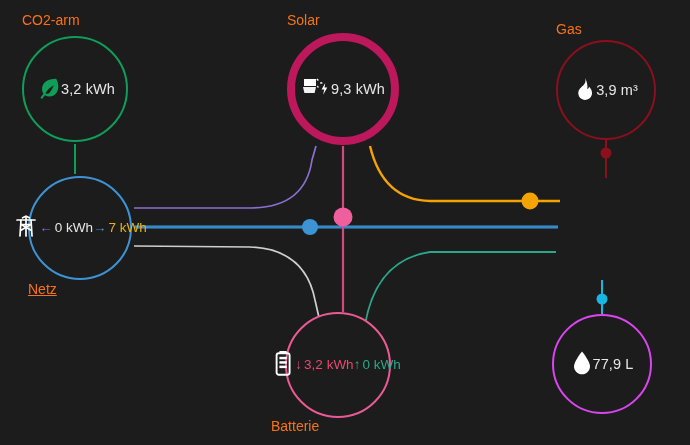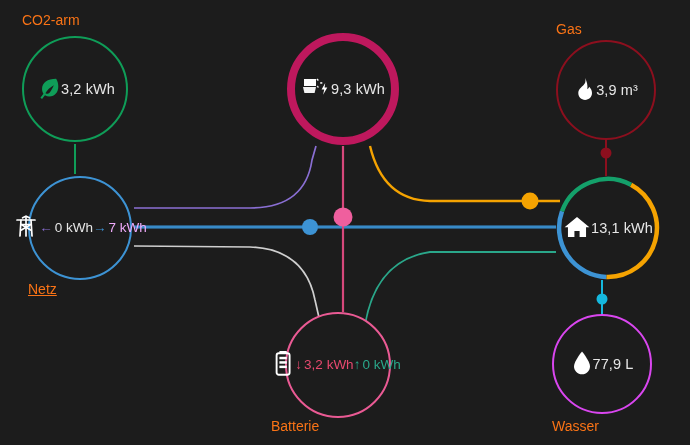--- a/index.html
+++ b/index.html
@@ -136,20 +136,21 @@
         <path d="M3 3h12v7H3z"></path>
         <path d="M2 11h13l-1.4 6H3.4z" opacity="0.95"></path>
         <path d="M16.4 2.6l1.5 1.5-1 1 -1.5-1.5z"></path>
         <path d="M19.2 6.2h2.1v1.5h-2.1z"></path>
         <path d="M16.6 9.6l1.4 1.4-1 1-1.4-1.4z" opacity="0.9"></path>
         <path d="M24.2 7l-3.6 6.4h2.6l-1.1 5.4 4.2-7.2h-2.7z"></path>
       </svg>
     </span>
     <span class="node-value">9,3 kWh</span>
   </div>
+  <div class="node-label" id="label-solar">Solar</div>
 
   <div class="node" id="node-gas">
     <span class="node-icon">
       <svg width="22" height="24" viewBox="0 0 22 24" fill="#ffffff">
         <path d="M11 1c1.2 3.3.2 5.4-1.6 7.2C7.3 10.3 4.3 12.2 4.3 16c0 3.9 3 6.9 6.8 6.9S18 19.9 18 16c0-3-1.5-4.6-2.8-6.2-.3 1.2-1 2-1.9 2.4.7-3.6-.6-8.3-2.3-11.2z"></path>
       </svg>
     </span>
     <span class="node-value">3,9 m³</span>
   </div>
   <div class="node-label" id="label-gas">Gas</div>
@@ -166,44 +167,25 @@
         <path d="M17.8 9.5 L8.4 15"></path>
         <path d="M9.6 2.8 L13 1.3 L16.4 2.8"></path>
       </svg>
     </span>
     <div class="node-line">
       <span class="arrow" style="color:#8a6fd4">←</span>
       <span style="color:#e6e6e6">0 kWh</span>
     </div>
     <div class="node-line">
       <span class="arrow" style="color:#3d93d4">→</span>
-      <span style="color:#f0abfc">7 kWh</span>
+      <span style="color:#eab308">7 kWh</span>
     </div>
   </div>
   <div class="node-label" id="label-netz">Netz</div>
 
-  <div class="node" id="node-home">
-    <svg id="home-ring" viewBox="0 0 104 104">
-
-      <path d="M 76.0 6.0 A 50 50 0 0 1 50.3 100.9" style="display:none"></path>
-      <circle cx="52" cy="52" r="49" fill="none" stroke="#1c1c1c" stroke-width="4"></circle>
-
-      <path fill="none" stroke="#f5a301" stroke-width="4.5" d="M 75.0 8.7 A 49 49 0 0 1 50.3 100.9"></path>
-
-      <path fill="none" stroke="#3d93d4" stroke-width="4.5" d="M 50.3 100.9 A 49 49 0 0 1 6.0 35.2"></path>
-
-      <path fill="none" stroke="#14a06a" stroke-width="4.5" d="M 6.0 35.2 A 49 49 0 0 1 75.0 8.7"></path>
-    </svg>
-    <span class="node-icon">
-      <svg width="28" height="26" viewBox="0 0 26 24" fill="#ffffff">
-        <path d="M13 2.6 L1.5 12.2h3.1v9.2h6.0v-5.6h4.8v5.6h6.0v-9.2h3.1z"></path>
-      </svg>
-    </span>
-    <span class="node-value">13,1 kWh</span>
-  </div>
 
   <div class="node" id="node-batt">
     <span class="node-icon">
       <svg width="20" height="27" viewBox="0 0 20 27" fill="none">
         <rect x="4.4" y="0.9" width="7.4" height="2.3" rx="0.6" fill="#ffffff"></rect>
         <rect x="1.6" y="3.3" width="13" height="21.4" rx="2.2" fill="none" stroke="#ffffff" stroke-width="1.9"></rect>
         <rect x="4.4" y="6.8" width="7.4" height="2.5" fill="#ffffff"></rect>
         <rect x="4.4" y="11.2" width="7.4" height="2.5" fill="#ffffff"></rect>
         <rect x="4.4" y="15.6" width="7.4" height="2.5" fill="#ffffff"></rect>
       </svg>
@@ -220,15 +202,14 @@
   <div class="node-label" id="label-batt">Batterie</div>
 
   <div class="node" id="node-wasser">
     <span class="node-icon">
       <svg width="22" height="26" viewBox="0 0 22 26" fill="#ffffff">
         <path d="M11 1.5 C 11 1.5 3 11.3 3 16.2 C 3 20.8 6.6 24.3 11 24.3 C 15.4 24.3 19 20.8 19 16.2 C 19 11.3 11 1.5 11 1.5 Z"></path>
       </svg>
     </span>
     <span class="node-value">77,9 L</span>
   </div>
-  <div class="node-label" id="label-wasser">Wasser</div>
 
 </div>
 
 </body></html>

